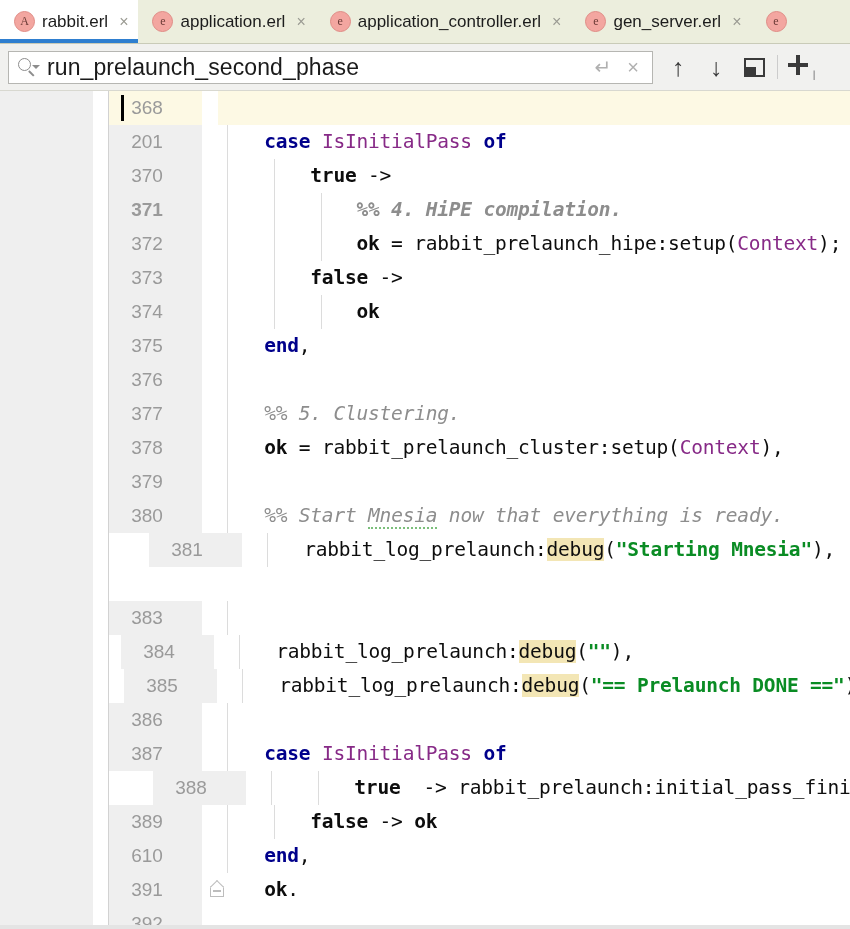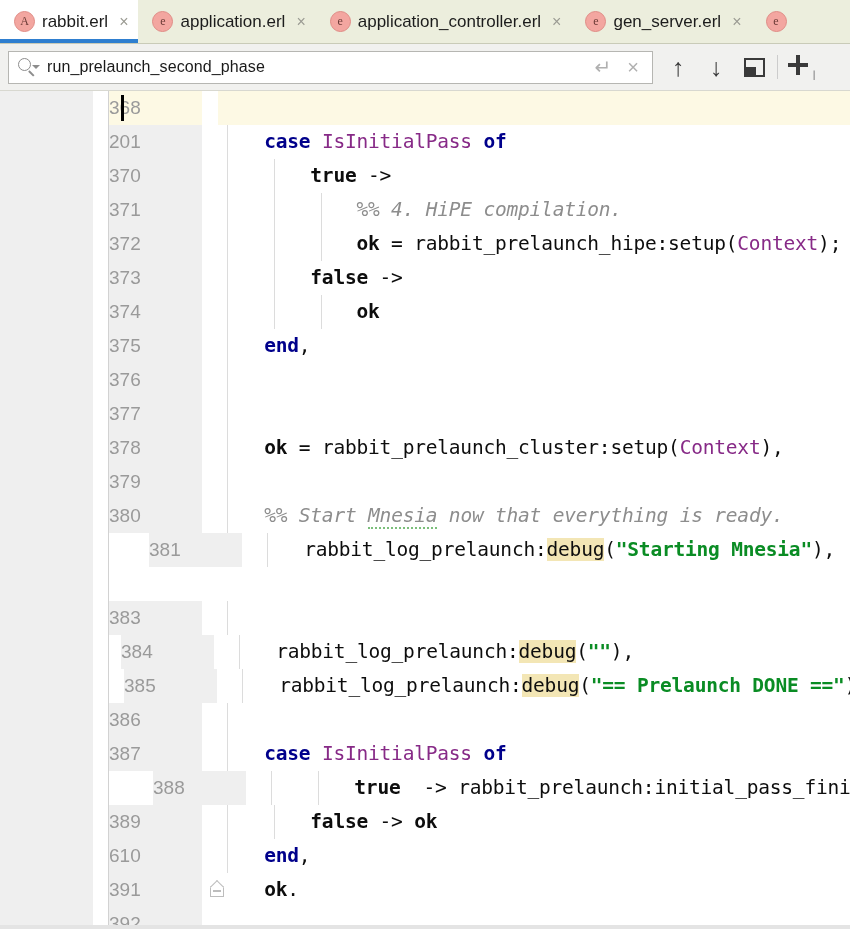--- a/index.html
+++ b/index.html
@@ -94,21 +94,21 @@
     position:absolute;left:12px;top:14px;width:7px;height:1.6px;
     background:#8d8d8d;transform:rotate(45deg);transform-origin:left center;
   }
   .mag .caret{
     position:absolute;left:15px;top:9px;
     width:0;height:0;border-left:4px solid transparent;border-right:4px solid transparent;
     border-top:4px solid #8d8d8d;
   }
   .search-value{
     flex:1 1 auto;
-    font-size:16px;color:#1a1a1a;
+    font-size:23px;color:#1a1a1a;
     font-family:"Liberation Sans", sans-serif;
     letter-spacing:.1px;
   }
   .field-btn{
     flex:0 0 auto;width:30px;height:30px;
     display:flex;align-items:center;justify-content:center;
     color:#b0b0b0;font-size:20px;line-height:1;
   }
   .tool-btn{
     flex:0 0 auto;width:38px;height:40px;
@@ -155,21 +155,21 @@
   .row{
     height:34px;
     position:relative;
     box-sizing:border-box;
   }
   .row.cur .gut-bg,
   .row.cur .code-bg{ background:#fdf9e4; }
 
   .ln{
     position:absolute;left:0;top:0;width:93px;height:34px;
-    text-align:left;padding-right:17px;box-sizing:border-box;
+    text-align:center;padding-right:17px;box-sizing:border-box;
     font-family:"Liberation Sans", sans-serif;
     font-size:19px;color:#9a9a9a;
     line-height:34px;
   }
   .gut-bg{position:absolute;left:0;top:0;width:93px;height:34px;}
   .code-bg{position:absolute;left:109px;right:0;top:0;height:34px;}
 
   .code{
     position:absolute;left:109px;top:0;height:34px;
     line-height:34px;
@@ -303,21 +303,21 @@
         <div class="code"><span class="plain">    </span><span class="kw">case </span><span class="var">IsInitialPass</span><span class="plain"> </span><span class="kw">of</span></div>
       </div>
       <div class="row" style="top: 68px; position: absolute; left: 0px; right: 0px;">
         <div class="gut-bg" style="background: rgb(239, 239, 239);"></div>
         <div class="code-bg"></div>
         <div class="ln">370</div>
         <div class="guide" style="left: 118px;"></div>
         <div class="guide" style="left: 164.88px;"></div>
         <div class="code"><span class="plain">        </span><span class="atom">true</span><span class="plain"> -&gt;</span></div>
       </div>
-      <div class="row" style="top: 102px; position: absolute; left: 0px; right: 16px;">
+      <div class="row" style="top: 102px; position: absolute; left: 0px; right: 16px; font-weight: bold;">
         <div class="gut-bg" style="background: rgb(239, 239, 239);"></div>
         <div class="code-bg"></div>
         <div class="ln">371</div>
         <div class="guide" style="left: 118px;"></div>
         <div class="guide" style="left: 164.88px;"></div>
         <div class="guide" style="left: 211.76px;"></div>
         <div class="code"><span class="plain">            </span><span class="cmt">%% 4. HiPE compilation.</span></div>
       </div>
       <div class="row" style="top: 136px; position: absolute; left: 0px; right: 0px;">
         <div class="gut-bg" style="background: rgb(239, 239, 239);"></div>
@@ -357,21 +357,21 @@
         <div class="code-bg"></div>
         <div class="ln">376</div>
         <div class="guide" style="left: 118px;"></div>
         <div class="code"></div>
       </div>
       <div class="row" style="top: 306px; position: absolute; left: 0px; right: 0px;">
         <div class="gut-bg" style="background: rgb(239, 239, 239);"></div>
         <div class="code-bg"></div>
         <div class="ln">377</div>
         <div class="guide" style="left: 118px;"></div>
-        <div class="code"><span class="plain">    </span></div>
+        <div class="code"><span class="plain">    </span><span class="cmt">%% 5. Clustering.</span></div>
       </div>
       <div class="row" style="top: 340px; position: absolute; left: 0px; right: 0px;">
         <div class="gut-bg" style="background: rgb(239, 239, 239);"></div>
         <div class="code-bg"></div>
         <div class="ln">378</div>
         <div class="guide" style="left: 118px;"></div>
         <div class="code"><span class="plain">    </span><span class="atom">ok</span><span class="plain"> = rabbit_prelaunch_cluster:setup(</span><span class="var">Context</span><span class="plain">),</span></div>
       </div>
       <div class="row" style="top: 374px; position: absolute; left: 0px; right: 0px;">
         <div class="gut-bg" style="background: rgb(239, 239, 239);"></div>

